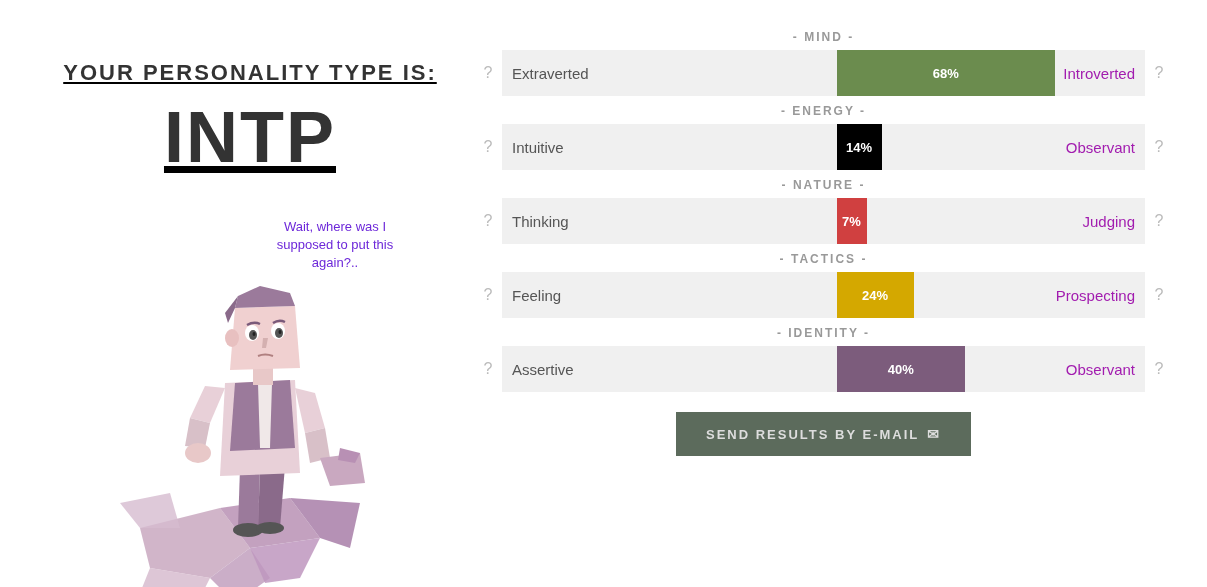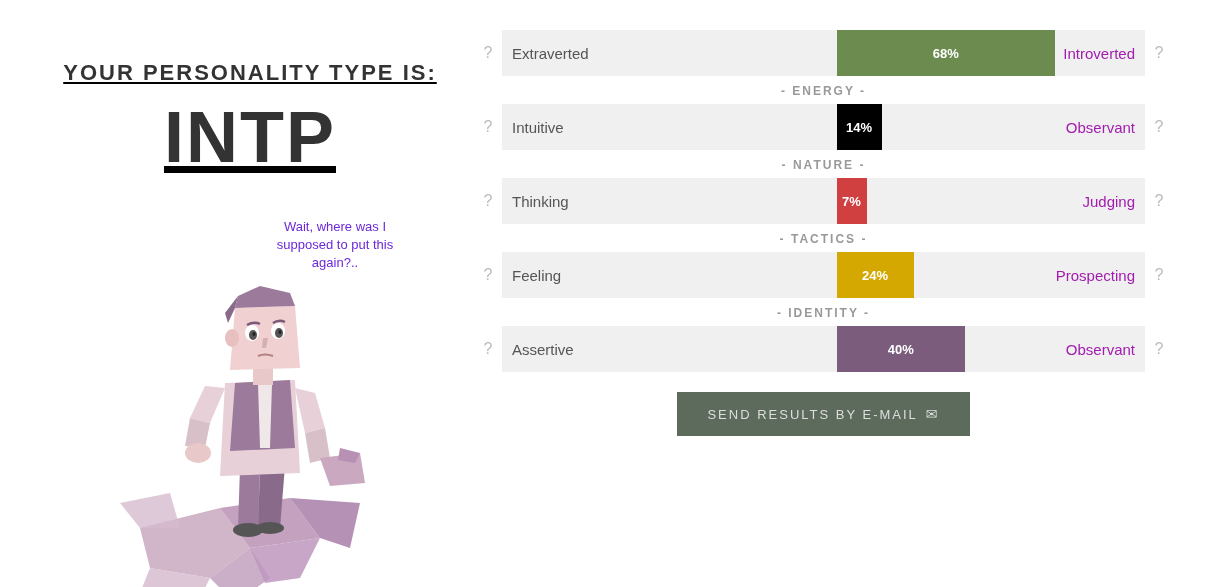--- a/index.html
+++ b/index.html
@@ -176,21 +176,21 @@
       text-align: center;
     }
 
     .send-button {
       background: #5c6b5c;
       color: #ddd;
       border: none;
       padding: 14px 30px;
       font-size: 13px;
       font-family: Arial, sans-serif;
-      font-weight: normal;
+      font-weight: bold;
       letter-spacing: 2px;
       text-transform: uppercase;
       cursor: pointer;
       display: inline-flex;
       align-items: center;
       gap: 8px;
     }
 
     .mail-icon {
       font-size: 14px;
@@ -269,20 +269,21 @@
         <path d="M157,117 Q164,113 170,116" stroke="#7a5a7a" stroke-width="2.5" fill="none"></path>
         <path d="M183,115 Q189,111 195,114" stroke="#7a5a7a" stroke-width="2.5" fill="none"></path>
       </svg>
     </div>
   </div>
 
   <div class="right-section">
 
     <div id="traits-container">
         <div class="trait-group">
+          <div class="trait-category">- MIND -</div>
           <div class="trait-row">
             <div class="question-mark">?</div>
             <div class="trait-bar-container">
               <span class="trait-left-label">Extraverted</span>
               <span class="trait-right-label">Introverted</span>
               <div class="trait-fill from-left fill-mind" style="left: 50%; width: 34%; min-width: 30px;">68%</div>
             </div>
             <div class="question-mark">?</div>
           </div>
         </div>

